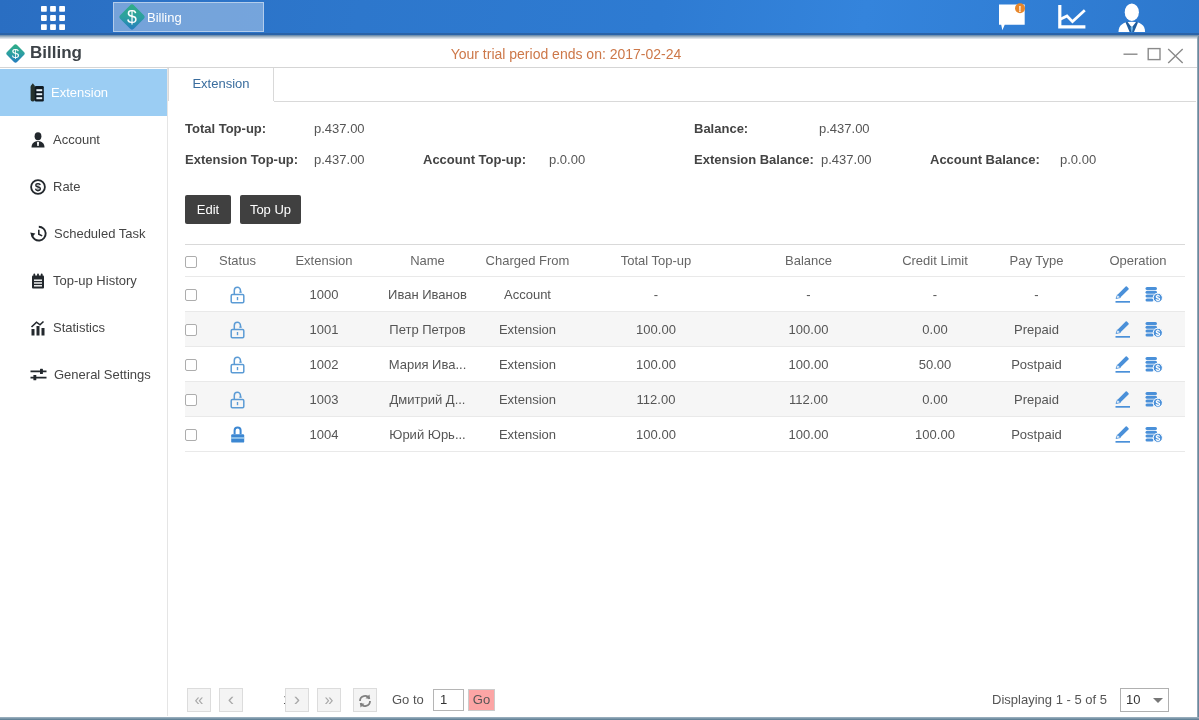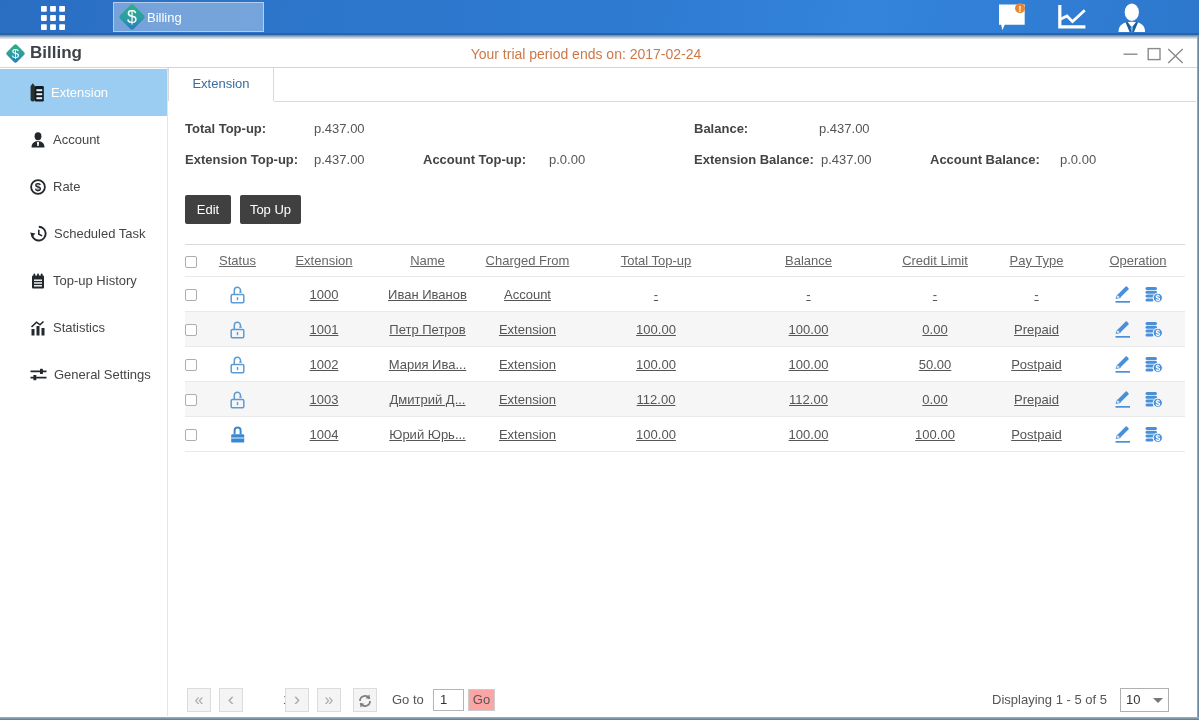--- a/index.html
+++ b/index.html
@@ -17,21 +17,21 @@
   background:rgba(255,255,255,0.35); border:1px solid rgba(255,255,255,0.45);
   display:flex; align-items:center; }
 #navtab .diamond { margin-left:5px; }
 #navtab .tabtxt { color:#fff; font-size:13px; margin-left:2px; }
 .navicon { position:absolute; top:4px; }
 
 
 #titlebar { position:absolute; left:0; top:38.5px; width:1199px; height:29.5px; background:#fff; border-bottom:1px solid #d5d5d5; }
 #titlebar .diamond { position:absolute; left:6px; top:5px; }
 #titlebar .appname { position:absolute; left:30px; top:4px; font-size:17px; font-weight:bold; color:#3d4348; }
-#trial { position:absolute; left:400px; top:7px; width:372px; text-align:center; color:#cd7849; font-size:14px; }
+#trial { position:absolute; left:380px; top:7px; width:372px; text-align:center; color:#cd7849; font-size:14px; }
 #winctrl { position:absolute; right:14px; top:0; height:29px; }
 
 
 #sidebar { position:absolute; left:0; top:68px; width:168px; bottom:4px; background:#fff; border-right:1px solid #e5e5e5; padding-top:1px; }
 .mitem { height:47px; display:flex; align-items:center; color:#454545; font-size:13px; }
 .mitem svg { margin-left:30px; margin-right:7px; flex:none; }
 .mitem.sel { background:#9bcdf3; color:#fff; }
 
 
 #content { position:absolute; left:168px; top:68px; right:3px; bottom:4px; background:#fff; }
@@ -41,21 +41,21 @@
   text-align:center; line-height:32px; color:#3a6d9e; font-size:13px; }
 
 .lbl { position:absolute; font-weight:bold; color:#444; }
 .val { position:absolute; color:#555; }
 
 .btn { position:absolute; top:127px; height:29px; background:#404040; color:#fff; border-radius:2px;
   text-align:center; line-height:29px; font-size:13px; }
 
 
 #tbl { position:absolute; left:17px; top:176px; width:1000px; }
-.trow { display:flex; align-items:center; border-bottom:1px solid #e9e9e9; height:35px;text-decoration:underline; }
+.trow { display:flex; align-items:center; border-bottom:1px solid #e9e9e9; height:35px; }
 .thead { height:33px; border-top:1px solid #d9d9d9; color:#666; }
 .trow.alt { background:#f6f6f6; }
 .c { flex:none; text-align:center; }
 .c0 { width:25px; text-align:left; }
 .c1 { width:55px; }
 .c2 { width:118px; }
 .c3 { width:89px; }
 .c4 { width:111px; }
 .c5 { width:146px; }
 .c6 { width:159px; }

